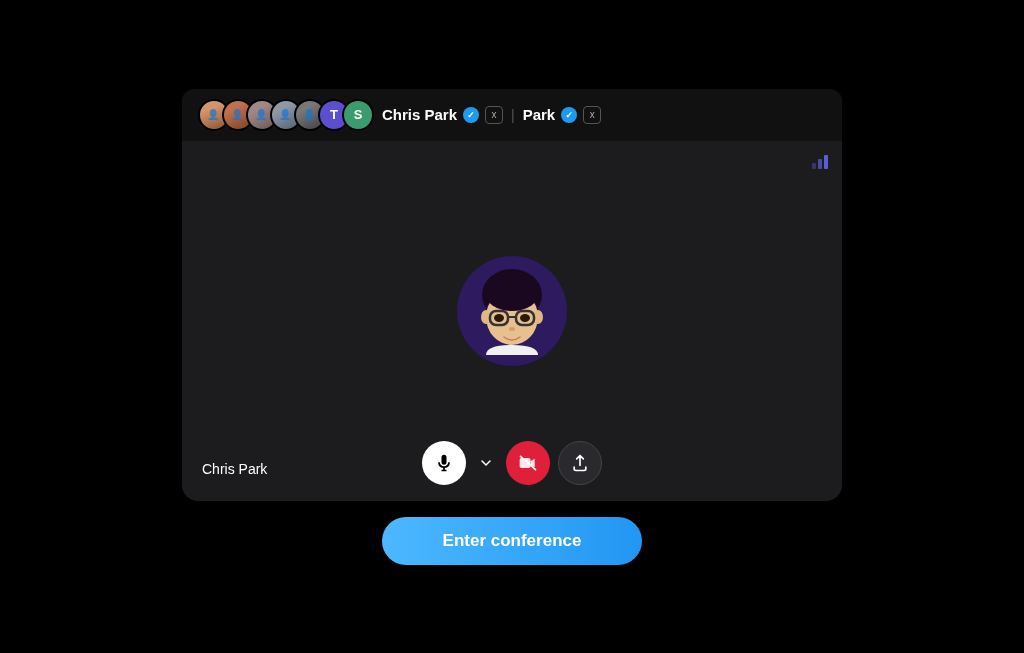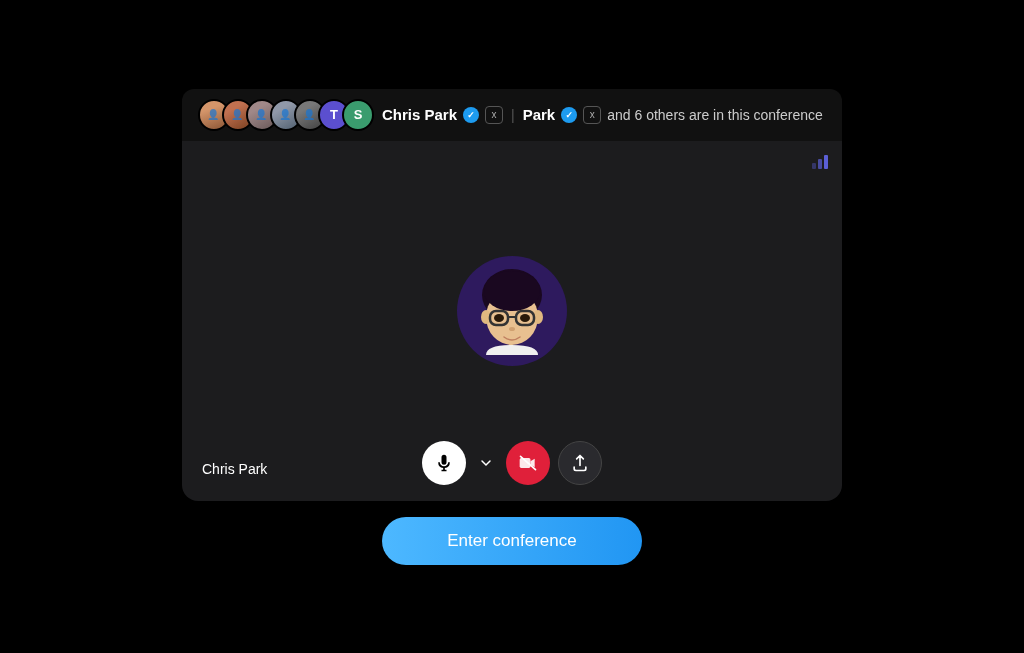--- a/index.html
+++ b/index.html
@@ -239,21 +239,21 @@
 
     
     .enter-btn {
       margin-top: 16px;
       background: linear-gradient(90deg, #4db8ff, #2196f3);
       color: #fff;
       border: none;
       border-radius: 30px;
       padding: 14px 48px;
       font-size: 17px;
-      font-weight: 400;
+      font-weight: 700;
       cursor: pointer;
       width: 260px;
       text-align: center;
     }
 
     
     .person-face {
       width: 100%;
       height: 100%;
       display: flex;
@@ -294,21 +294,20 @@
     </div>
 
     <div class="participant-info">
       <span class="participant-name">Chris Park</span>
       <span class="verified-badge"></span>
       <span class="tag-x">x</span>
       <span class="separator">|</span>
       <span class="participant-name">Park</span>
       <span class="verified-badge"></span>
       <span class="tag-x">x</span>
-      <span class="others-text">and 6 others are in this conference</span>
     </div>
   </div>
 
   <div class="video-area">
 
     <div class="signal-icon">
       <div class="signal-bar"></div>
       <div class="signal-bar"></div>
       <div class="signal-bar"></div>
     </div>

